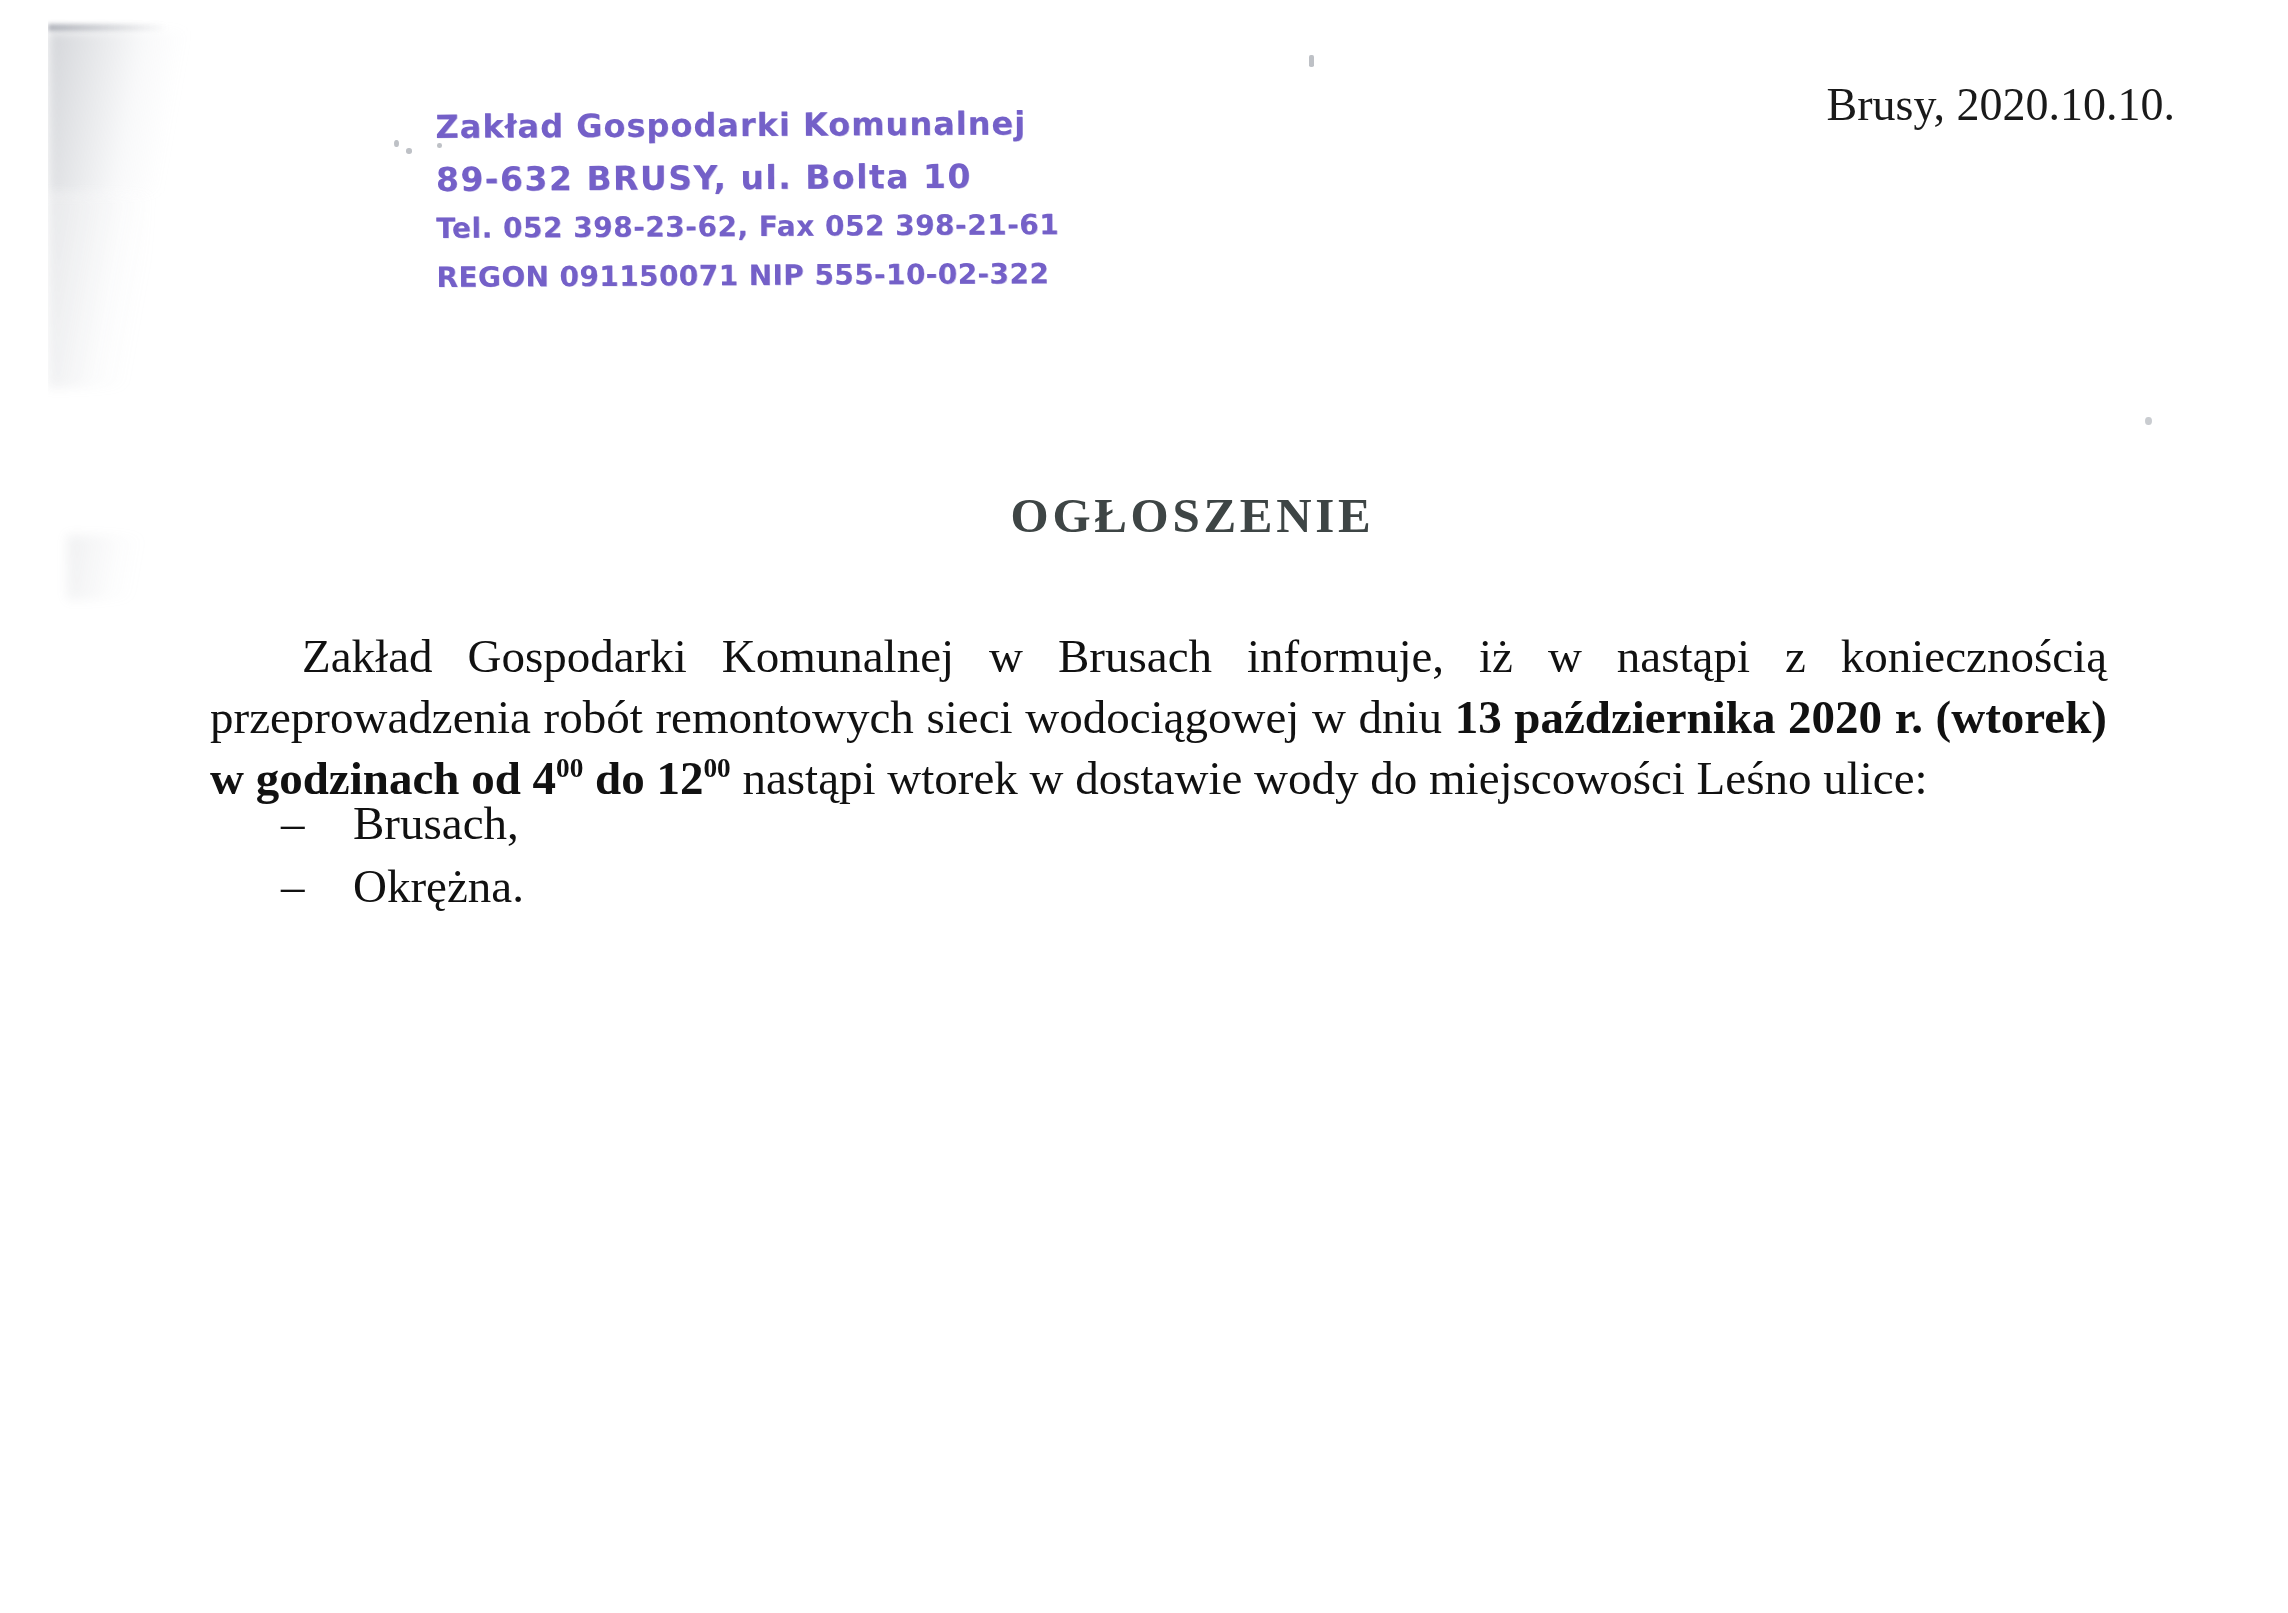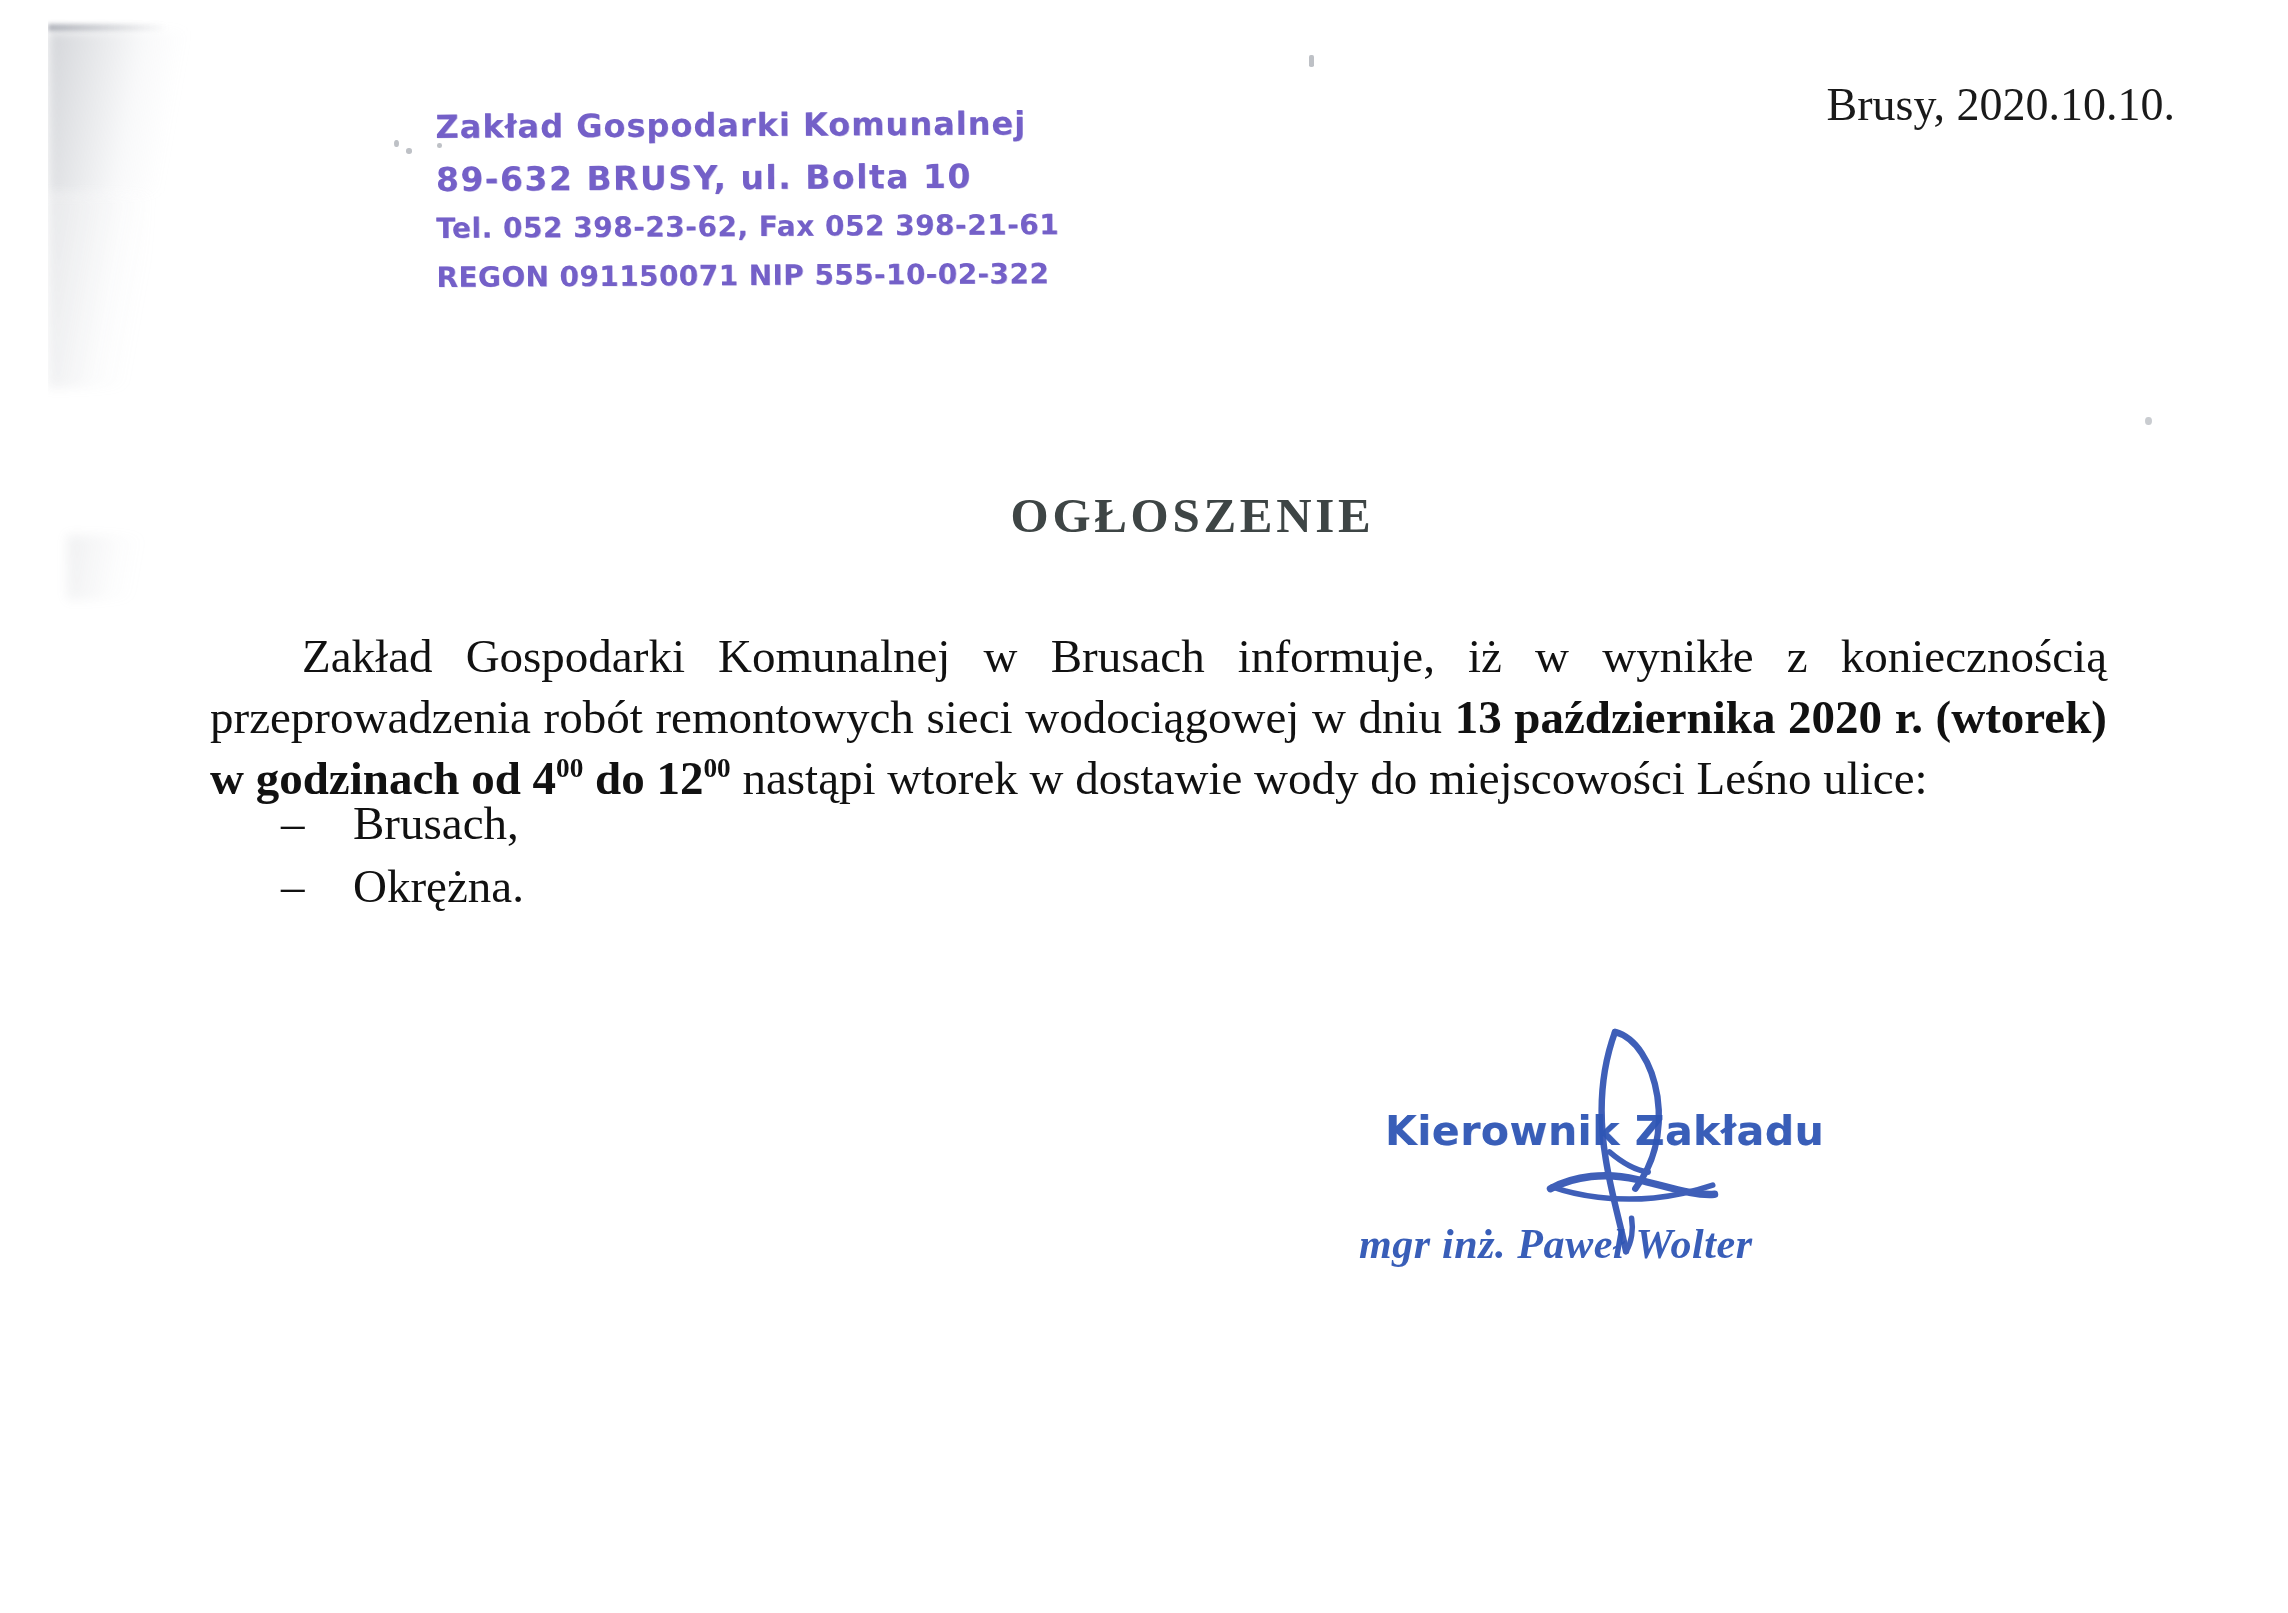--- a/index.html
+++ b/index.html
@@ -205,44 +205,30 @@
     <span class="ln ln2">89-632 BRUSY, ul. Bolta 10</span>
     <span class="ln ln3">Tel. 052 398-23-62, Fax 052 398-21-61</span>
     <span class="ln ln4">REGON 091150071 NIP 555-10-02-322</span>
   </div>
 
   <div class="doc-date">Brusy, 2020.10.10.</div>
 
   <div class="doc-title">OGŁOSZENIE</div>
 
   <div class="body-block">
-    <p class="para"><span>Zakład Gospodarki Komunalnej w Brusach informuje, iż w wynikłe z koniecznością przeprowadzenia robót remontowych sieci wodociągowej w dniu </span><b>13 października 2020 r. (wtorek)</b> <b>w godzinach od 4</b><b><sup>00</sup></b><b> do 12</b><b><sup>00</sup></b><span> nastąpi wtorek w dostawie wody do miejscowości Leśno ulice:</span></p>
+    <p class="para"><span>Zakład Gospodarki Komunalnej w Brusach informuje, iż w nastąpi z koniecznością przeprowadzenia robót remontowych sieci wodociągowej w dniu </span><b>13 października 2020 r. (wtorek)</b> <b>w godzinach od 4</b><b><sup>00</sup></b><b> do 12</b><b><sup>00</sup></b><span> nastąpi wtorek w dostawie wody do miejscowości Leśno ulice:</span></p>
   </div>
 
   <div class="street-list">
     <div class="row">
       <span class="dash">–</span>
       <span>Brusach,</span>
     </div>
     <div class="row">
       <span class="dash">–</span>
       <span>Okrężna.</span>
     </div>
   </div>
 
 
-  <div class="sig-block">
-    <svg class="sig-scrawl" viewBox="0 0 320 290" xmlns="http://www.w3.org/2000/svg">
-      <g fill="none" stroke="#2f52b2" stroke-linecap="round" stroke-linejoin="round" opacity="0.92">
-        <path d="M128 30 C 112 74, 110 120, 118 168 C 124 206, 134 238, 140 268" stroke-width="7"></path>
-        <path d="M128 30 C 150 36, 168 62, 174 100 C 180 142, 168 176, 150 200" stroke-width="7"></path>
-        <path d="M58 200 C 84 186, 118 182, 152 190 C 186 198, 214 208, 236 206" stroke-width="8"></path>
-        <path d="M60 198 C 88 208, 128 214, 170 210 C 200 207, 222 200, 234 196" stroke-width="6"></path>
-        <path d="M122 160 C 136 172, 150 180, 164 182" stroke-width="6"></path>
-        <path d="M140 268 C 146 258, 148 244, 146 232" stroke-width="6"></path>
-      </g>
-    </svg>
-    <div class="sig-role">Kierownik Zakładu</div>
-    <div class="sig-name">mgr inż. Paweł Wolter</div>
-  </div>
 
 </div>
 
 
 </body></html>

